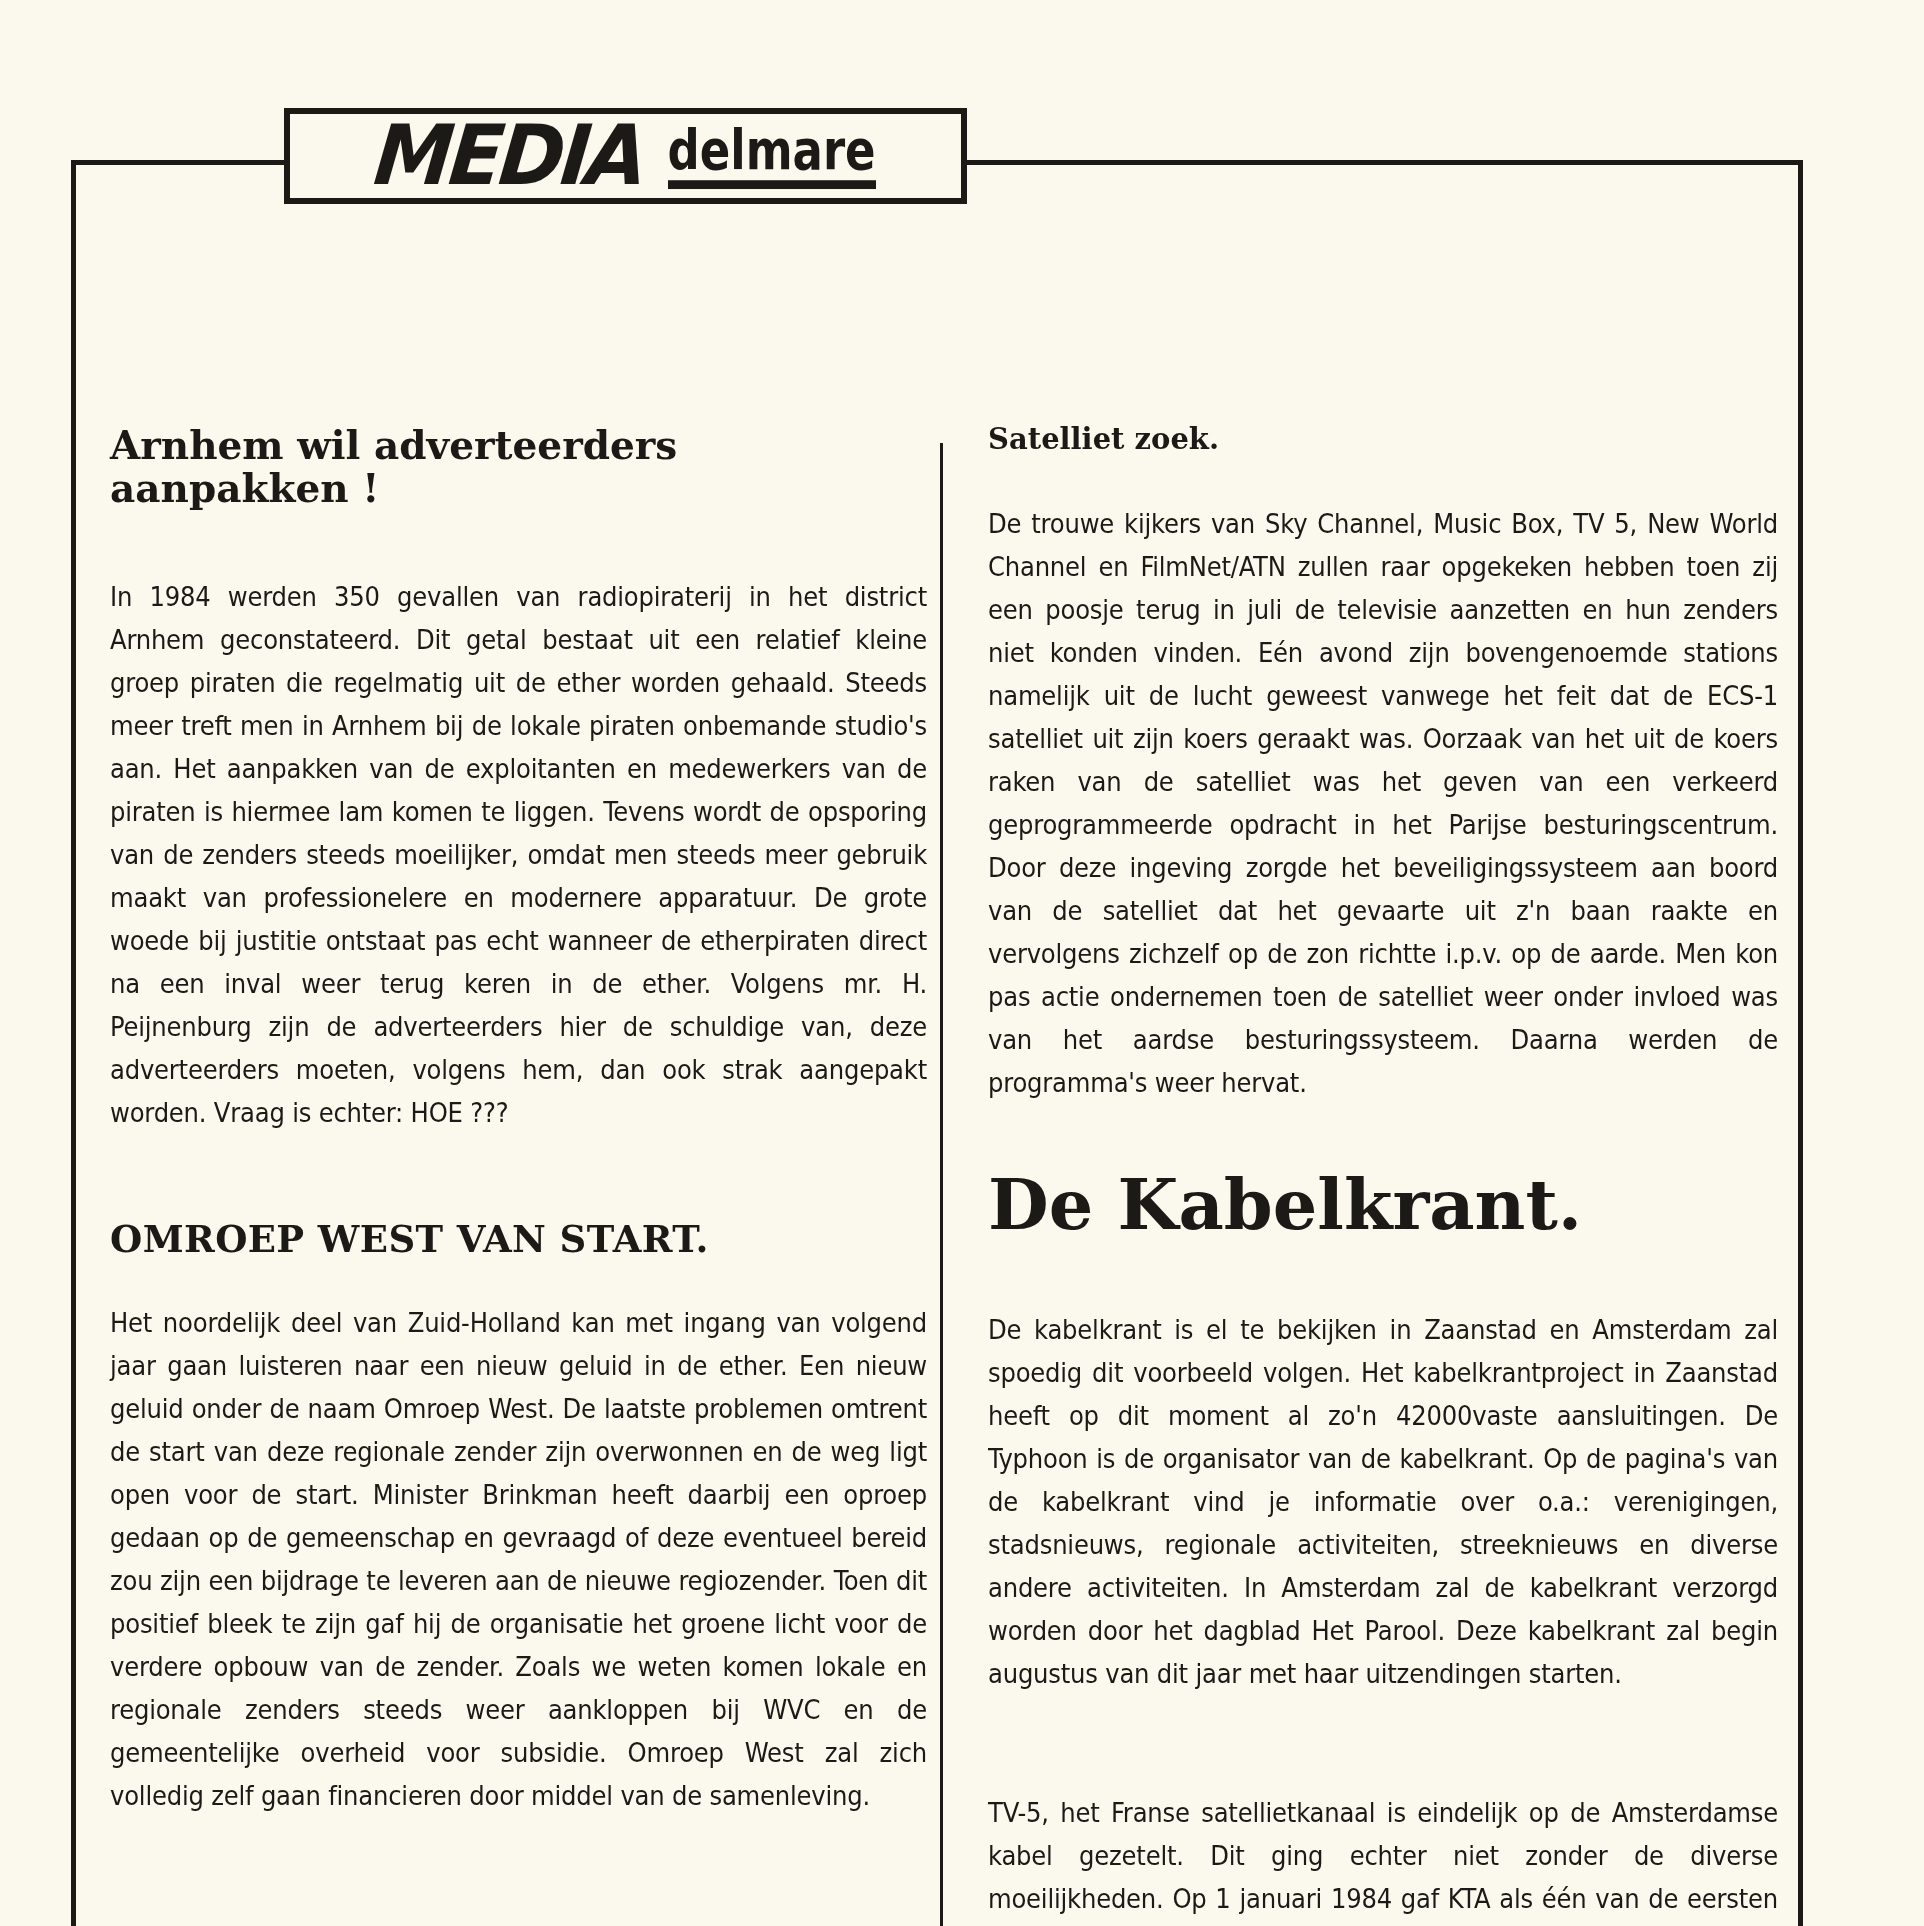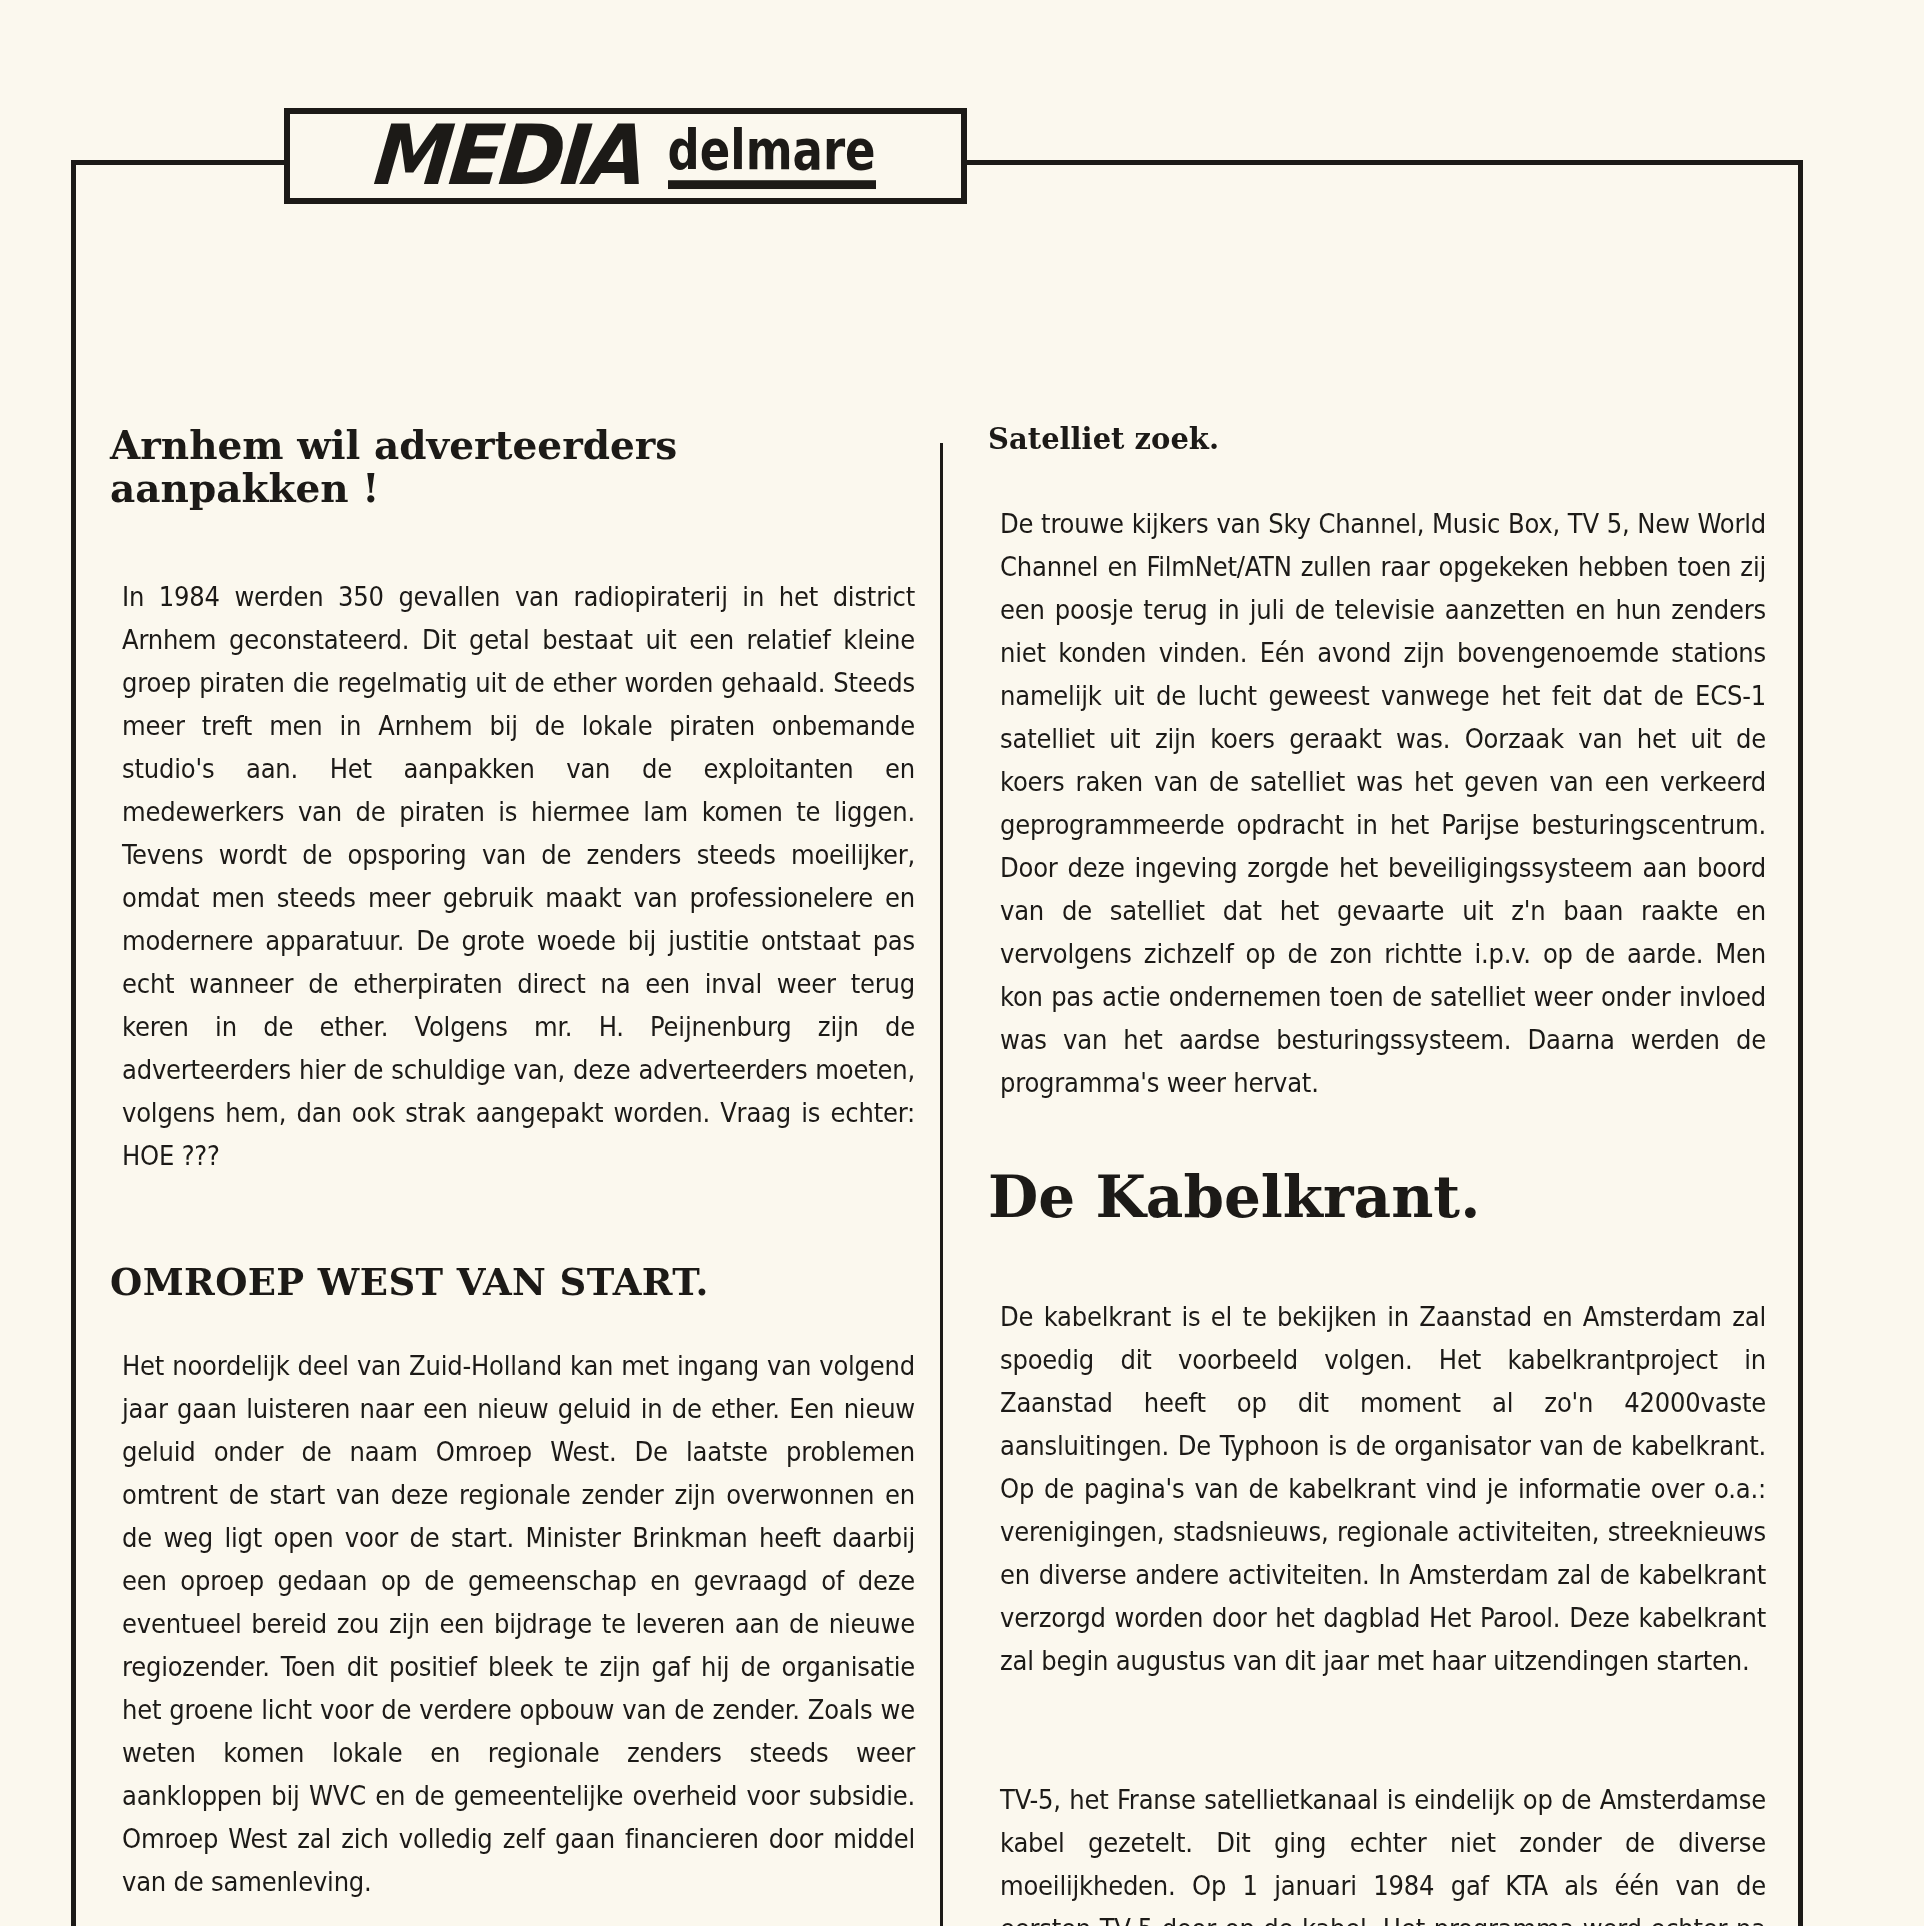--- a/index.html
+++ b/index.html
@@ -32,29 +32,29 @@
     position:absolute; left:940px; top:443px; width:3.1px; height:2177px;
     background:#1c1a17;
   }
   .col { position:absolute; }
   .col-left { left:110px; top:424px; width:817px; }
   .col-right { left:988px; top:424px; width:790px; }
 
   .h-serif { font-family:"DejaVu Serif", serif; font-weight:bold; margin:0; line-height:1.1; }
   .h1 { font-size:39px; }
   .h-caps { font-size:37px; letter-spacing:0.4px; }
-  .h-big { font-size:58px; }
+  .h-big { font-size:70px; }
   .h-bigger { font-size:65px; }
 
   .body-text {
     font-family:"DejaVu Sans Condensed","DejaVu Sans", sans-serif;
     font-size:27px; line-height:43px; text-align:justify; margin:0;
     letter-spacing:-0.2px;
   }
-  .body-text p { margin:12px; }
+  .body-text p { margin:0; }
 </style>
 </head>
 <body>
 
 <div class="frame"></div>
 
 <div class="logo-box">
   <span class="logo-media">MEDIA</span>
   <span class="logo-delmare">delmare</span>
 </div>

